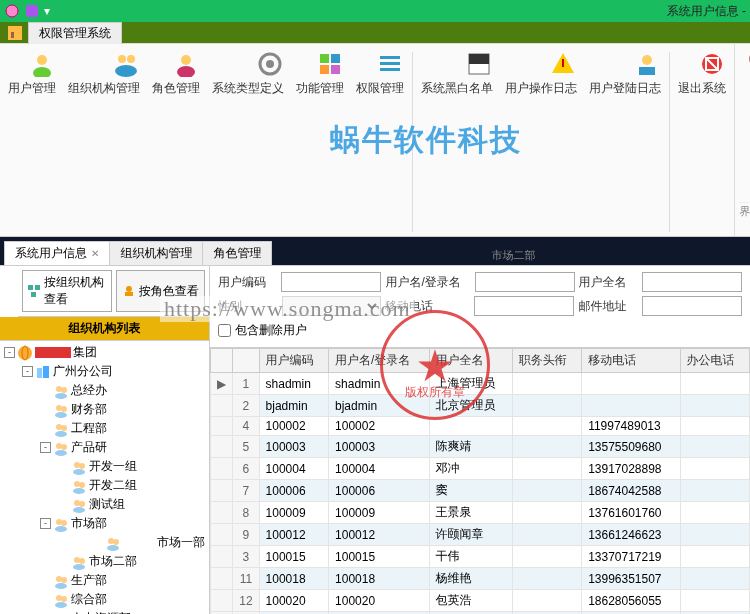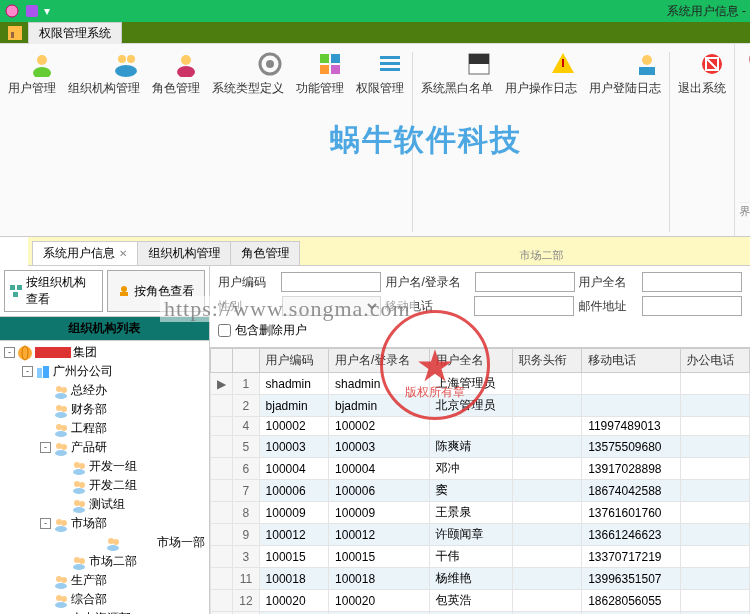--- a/index.html
+++ b/index.html
@@ -18,34 +18,34 @@
 .toolbar-main { display: flex; flex: 0 0 auto; padding: 4px 2px 0 2px; }
 .tool-item { display: flex; flex-direction: column; align-items: flex-end; padding: 2px 6px; cursor: pointer; min-width: 48px; }
 .tool-icon { width: 28px; height: 28px; display: flex; align-items: center; justify-content: center; }
 .tool-label { font-size: 12px; color: #333; margin-top: 2px; white-space: nowrap; }
 .toolbar-sep { width: 0; border-left: 1px solid #ddd; margin: 4px 2px; }
 .toolbar-right { flex: 1; display: flex; flex-direction: column; border-left: 1px solid #ddd; padding: 2px 4px; }
 .mini-btns { display: flex; flex-wrap: wrap; gap: 8px 14px; padding: 4px 8px; }
 .mini-btn { width: 18px; height: 18px; display: flex; align-items: center; justify-content: center; }
 .group-label { font-size: 11px; color: #888; text-align: center; border-top: 1px solid #eee; padding-top: 1px; }
 
-.doc-tabs-row { display: flex; border-bottom: 1px solid #ccc; background: #fef9c3; margin-left: 28px; }
+.doc-tabs-row { display: flex; border-bottom: 1px solid #ccc; background: #0f172a; }
 .doc-tabs { display: flex; align-items: flex-end; padding-top: 4px; padding-left: 4px; }
 .doc-tab { padding: 3px 10px; background: #fff; border: 1px solid #ccc; border-bottom: none; font-size: 12px; display: flex; align-items: center; gap: 4px; margin-right: -1px; }
 .doc-tab.inactive { background: #eee; }
 .tab-close { color: #888; font-size: 10px; }
 .doc-tabs-label { flex: 1; display: flex; align-items: flex-end; justify-content: flex-start; padding-left: 220px; padding-bottom: 2px; font-size: 11px; color: #888; }
 
 .main { display: flex; height: calc(614px - 22px - 22px - 60px - 24px); }
 
 .left-pane { width: 210px; border-right: 1px solid #ccc; display: flex; flex-direction: column; }
-.view-tabs { display: flex; gap: 4px; padding: 4px; border-bottom: 1px solid #ccc; }
+.view-tabs { display: flex; gap: 4px; padding: 4px; border-bottom: 1px solid #ccc; margin-left: 18px; }
 .view-tab { flex: 1; display: flex; align-items: center; justify-content: center; gap: 3px; padding: 3px 4px; border: 1px solid #aaa; background: #f6f6f6; font-size: 12px; cursor: pointer; }
 .view-tab.active { background: #fff; }
-.tree-header { text-align: center; font-size: 12px; font-weight: bold; padding: 3px; border-bottom: 1px solid #ccc; background: #0f766e; }
+.tree-header { text-align: center; font-size: 12px; font-weight: bold; padding: 3px; border-bottom: 1px solid #ccc; background: #eab308; }
 .tree { flex: 1; overflow: auto; padding: 2px 2px 2px 4px; }
 .tree-node { display: flex; align-items: center; gap: 2px; padding: 1px 0; white-space: nowrap; cursor: pointer; font-size: 12px; }
 .expander { width: 11px; height: 11px; border: 1px solid #888; display: inline-flex; align-items: center; justify-content: center; font-size: 9px; line-height: 1; color: #444; background: #fff; }
 .expander.blank { border: none; }
 .tree-icon { width: 16px; height: 16px; display: inline-flex; align-items: center; justify-content: center; flex-shrink: 0; }
 .redact { display: inline-block; width: 36px; height: 11px; background: #d33; vertical-align: middle; }
 
 .right-pane { flex: 1; display: flex; flex-direction: column; overflow: hidden; }
 .search-form { padding: 6px 8px; border-bottom: 1px solid #ccc; }
 .form-row { display: flex; align-items: center; gap: 4px; margin-bottom: 4px; }

